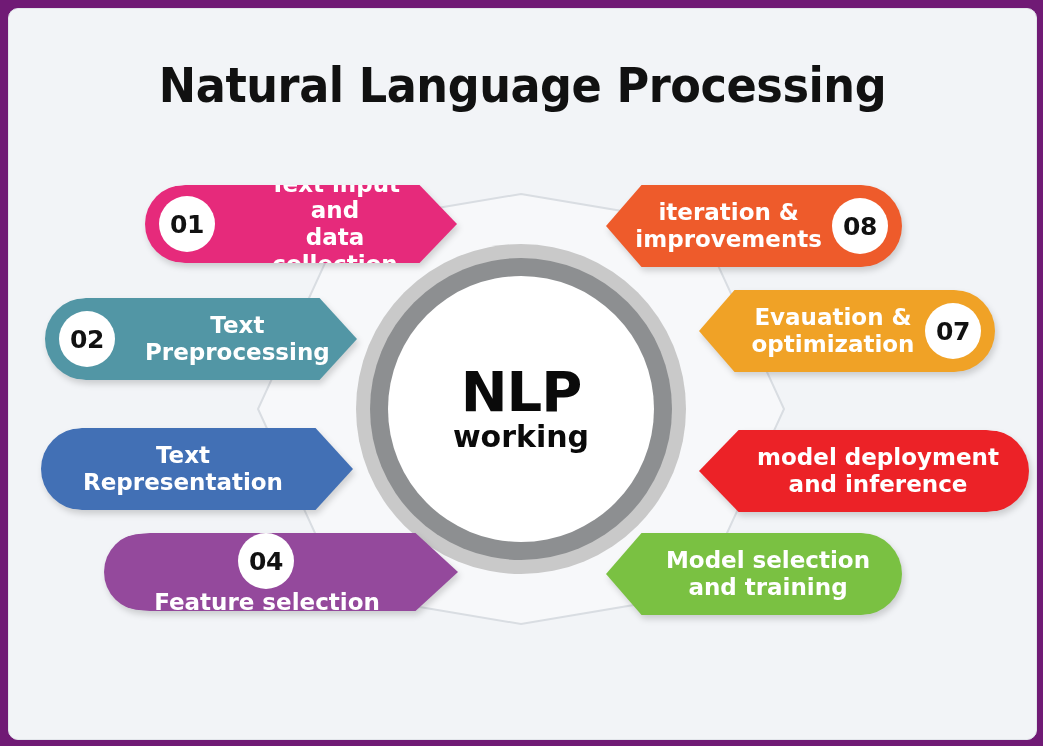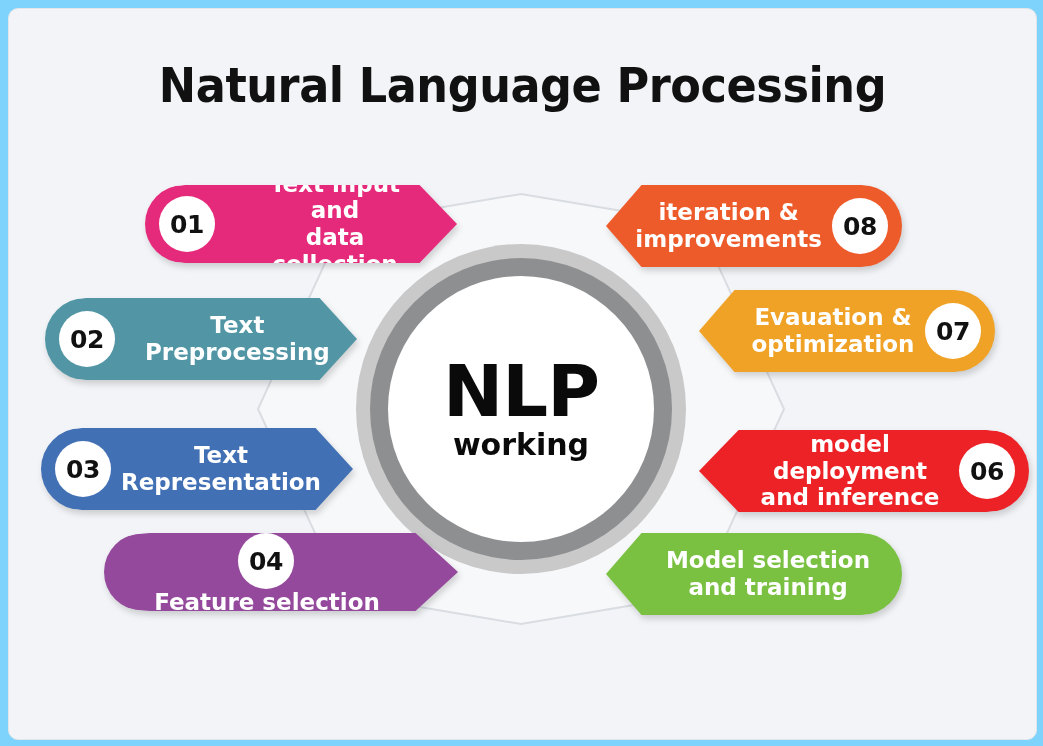--- a/index.html
+++ b/index.html
@@ -11,21 +11,21 @@
     width: 1043px;
     height: 746px;
     overflow: hidden;
     font-family: "Liberation Sans", "DejaVu Sans", sans-serif;
   }
 
   #infographic {
     position: relative;
     width: 1043px;
     height: 746px;
-    background: #7dd3fc;
+    background: #701a75;
   }
 
   .canvas {
     position: absolute;
     left: 8px;
     top: 8px;
     width: 1027px;
     height: 730px;
     background: #f2f4f7;
     border: 1px solid #e2e5ea;
@@ -87,21 +87,21 @@
     left: 32px; top: 32px;
     width: 266px; height: 266px;
     border-radius: 50%;
     background: #ffffff;
     display: flex;
     flex-direction: column;
     align-items: center;
     justify-content: center;
   }
   .hub-title {
-    font-size: 72px;
+    font-size: 56px;
     font-weight: 700;
     color: #0a0a0a;
     line-height: 0.95;
     letter-spacing: -1px;
     font-family: "DejaVu Sans", "Liberation Sans", sans-serif;
   }
   .hub-subtitle {
     font-size: 30px;
     font-weight: 700;
     color: #0a0a0a;
@@ -230,21 +230,20 @@
     <div class="step left" id="step-02">
       <div class="step-shape" style="background: rgb(82, 150, 165); gap: 20px;">
         <div class="badge">02</div>
         <div class="step-label">Text
 Preprocessing</div>
       </div>
     </div>
 
     <div class="step left" id="step-03">
       <div class="step-shape" style="background: rgb(66, 112, 181);">
-        <div class="badge">03</div>
         <div class="step-label">Text
 Representation</div>
       </div>
     </div>
 
     <div class="step left" id="step-04">
       <div class="step-shape" style="background: rgb(148, 73, 156); flex-direction: column;">
         <div class="badge">04</div>
         <div class="step-label">Feature selection</div>
       </div>
@@ -263,21 +262,20 @@
         <div class="step-label">Evauation &amp;
 optimization</div>
         <div class="badge">07</div>
       </div>
     </div>
 
     <div class="step right" id="step-06">
       <div class="step-shape" style="background: rgb(236, 34, 39);">
         <div class="step-label">model deployment
 and inference</div>
-        <div class="badge">06</div>
       </div>
     </div>
 
     <div class="step right" id="step-05">
       <div class="step-shape" style="background: rgb(122, 193, 66);">
         <div class="step-label">Model selection
 and training</div>
       </div>
     </div>
 

